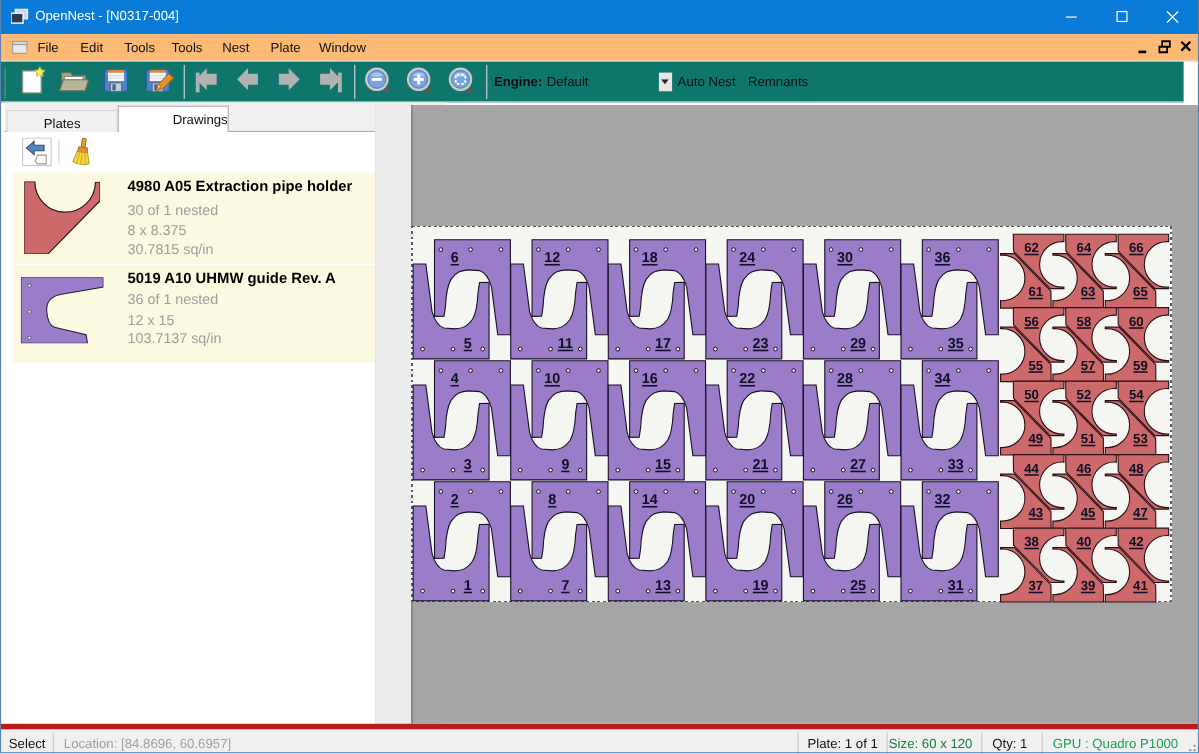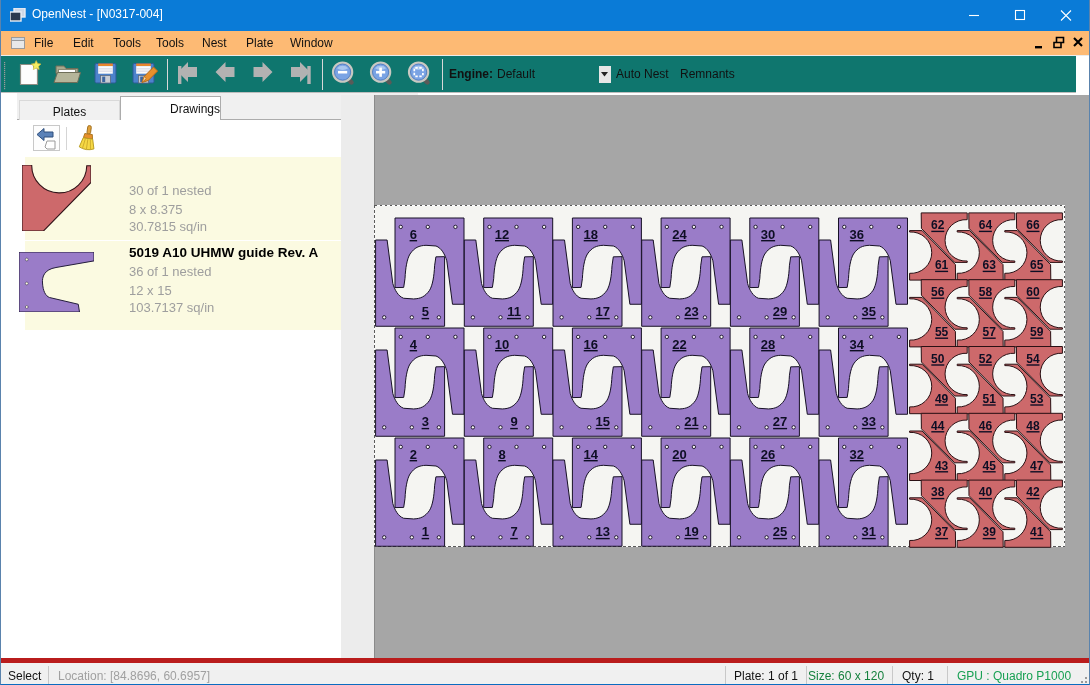--- a/index.html
+++ b/index.html
@@ -118,40 +118,41 @@
     </g>
 <g>
       <rect x="422.1" y="19.5" width="11" height="4.6" rx="2.3" fill="#5a5a58" transform="rotate(45,423.6,20)"></rect>
       <circle cx="418.6" cy="16.1" r="9.4" fill="#7aa3e4" stroke="#c9c9c2" stroke-width="2.6"></circle>
       <circle cx="418.6" cy="16.1" r="8.1" fill="none" stroke="#4a78c0" stroke-width="0.9"></circle>
       <path d="M412.90000000000003,12.2 a8.1,8.1 0 0 1 11.4,0 a11,11 0 0 1 -11.4,0 z" fill="#aecbf0" opacity="0.9"></path>
       <rect x="414.3" y="11.9" width="8.6" height="8.4" rx="1" fill="none" stroke="#fff" stroke-width="1.7" stroke-dasharray="2.4,1.6"></rect>
     </g>
 </svg>
 
-<div class="abs" style="left:17px;top:93px;width:401px;height:565px;background:#f0f0f0">
+<div class="abs" style="left:4px;top:93px;width:401px;height:565px;background:#f0f0f0">
   <div class="abs" style="left:0;top:26px;width:341px;height:539px;background:#fff;border-top:1px solid #acacac;border-right:1px solid #c8c8c8"></div>
   <div class="abs" style="left:2px;top:7px;width:101px;height:20px;background:#f1f1f1;border:1px solid #d9d9d9;border-bottom:none;font-size:12px;color:#111;text-align:center;padding-top:4px">Plates</div>
   <div class="abs" style="left:103px;top:3px;width:101px;height:24px;background:#fff;border:1px solid #acacac;border-bottom:none;font-size:12px;color:#111;text-align:right;padding-top:5px">Drawings</div>
 
   <svg class="abs" style="left:16px;top:32px" width="80" height="28" viewBox="0 0 80 28">
     <rect x="0.5" y="0.5" width="26" height="25" fill="#fdfdfd" stroke="#c8c8c8"></rect>
     <path d="M14,16 h8 v8 h-8 l-2,-2 z" fill="#fefefe" stroke="#9a9a9a" stroke-width="1"></path>
     <path d="M4,9.5 l7,-6 v3.5 h9 v5 h-9 v3.5 z" fill="#5b82b8" stroke="#2f4f7d" stroke-width="1"></path>
     <rect x="33" y="2" width="1" height="23" fill="#d5d5d5"></rect>
     <g transform="translate(43,0) rotate(8,12,13)">
       <rect x="10.2" y="0.5" width="3.6" height="8.5" rx="1.6" fill="#e2a23a" stroke="#9c6c1c" stroke-width="0.9"></rect>
       <path d="M8.2,9 h7.6 l0.8,4.5 h-9.2 z" fill="#e8902c" stroke="#a8741e" stroke-width="0.9"></path>
       <path d="M7.2,13.5 h9.6 l2.6,9.5 q-7.4,3.4 -14.8,0 z" fill="#f6d844" stroke="#b89a20" stroke-width="0.9"></path>
       <path d="M9.5,14 l-1.5,9.8 M12,14.2 l0,10.3 M14.5,14 l1.5,9.8" stroke="#c8a428" stroke-width="0.8" fill="none"></path>
     </g>
   </svg>
 
   <div class="abs" style="left:8px;top:64px;width:333px;height:83px;background:#fbfae1"></div>
   <div class="abs" style="left:8px;top:148px;width:333px;height:89px;background:#fbfae1"></div>
+  <div class="abs" style="left:112px;top:69px;font-size:13.5px;font-weight:bold;color:#000">4980 A05 Extraction pipe holder</div>
   <div class="abs" style="left:112px;top:90px;font-size:13px;color:#9e9e9e">30 of 1 nested</div>
   <div class="abs" style="left:112px;top:109px;font-size:13px;color:#9e9e9e">8 x 8.375</div>
   <div class="abs" style="left:112px;top:126px;font-size:13px;color:#9e9e9e">30.7815 sq/in</div>
   <div class="abs" style="left:112px;top:152px;font-size:13.5px;font-weight:bold;color:#000">5019 A10 UHMW guide Rev. A</div>
   <div class="abs" style="left:112px;top:171px;font-size:13px;color:#9e9e9e">36 of 1 nested</div>
   <div class="abs" style="left:112px;top:190px;font-size:13px;color:#9e9e9e">12 x 15</div>
   <div class="abs" style="left:112px;top:207px;font-size:13px;color:#9e9e9e">103.7137 sq/in</div>
 </div>
 <svg style="position:absolute;left:22px;top:165px" width="69" height="66" viewBox="0 0 8.375 8">
     <path d="M0,0 L1.18,0 A3.34,3.34 0 0 0 7.86,0.08 L8.375,0.08 L8.375,2.11 L2.61,8 L0,8 Z" fill="#cd696b" stroke="#301318" stroke-width="0.13"></path>

